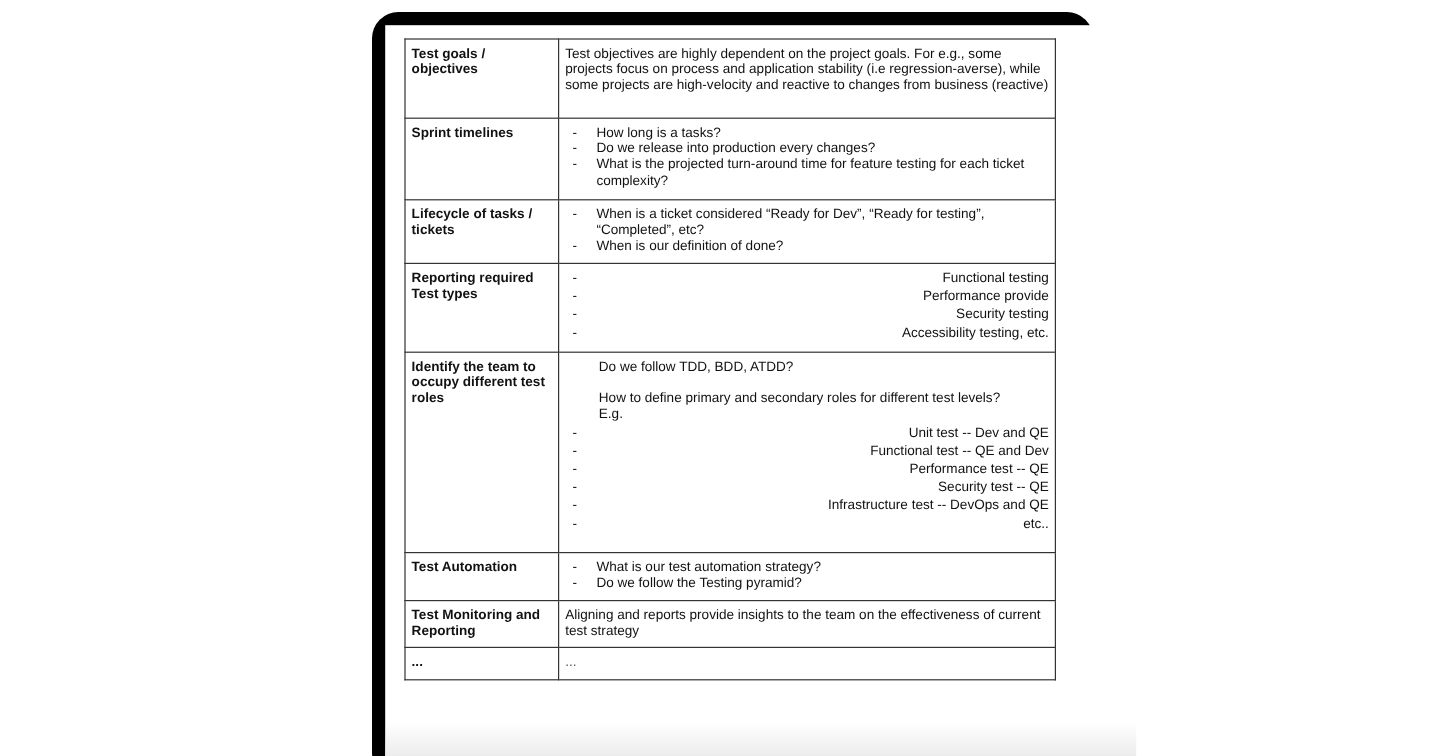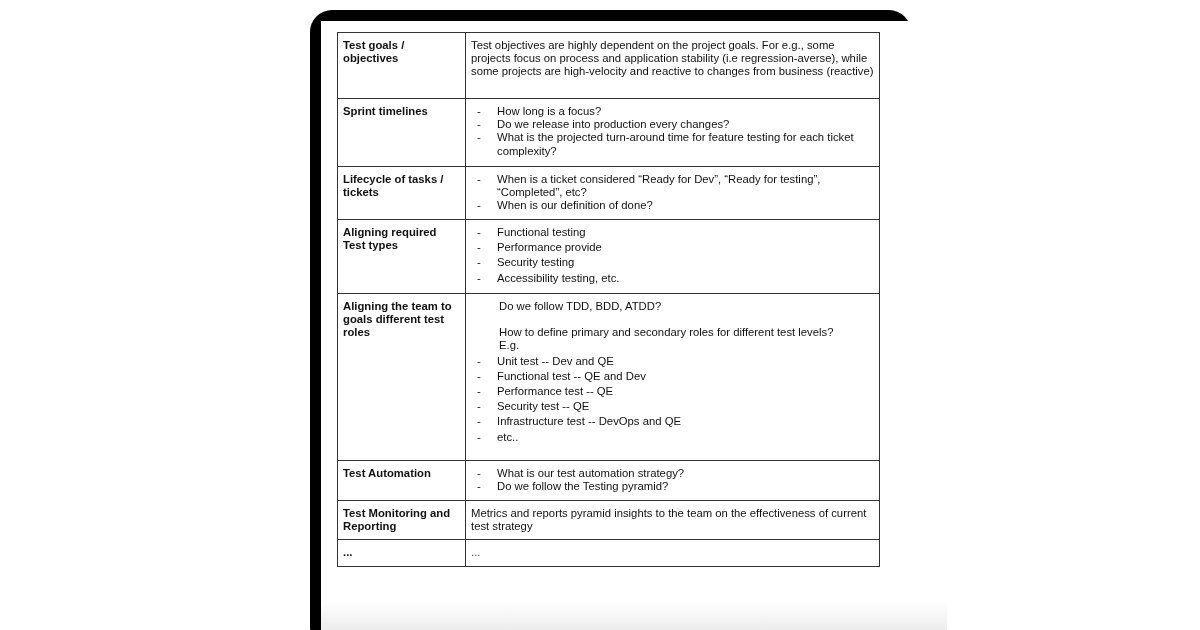--- a/index.html
+++ b/index.html
@@ -55,21 +55,21 @@
   ul.dash li {
     position: relative;
     padding-left: 26px;
     margin-left: 0;
   }
   ul.dash li::before {
     content: "-";
     position: absolute;
     left: 6px;
   }
-  ul.dash.spaced li { margin-bottom: 2px; }
+  ul.dash.spaced li { margin-bottom: 2px; text-align: right; }
   .para { display: block; margin-left: 28px; }
   .gap { height: 13px; }
   .muted { color: #555; }
 </style>
 </head>
 <body>
 
 <div class="device-frame"></div>
 <div class="screen">
   <table class="strategy">
@@ -77,51 +77,51 @@
 
       <tr style="height:66px">
         <td class="label-cell">Test goals / objectives</td>
         <td class="content-cell">Test objectives are highly dependent on the project goals. For e.g., some projects focus on process and application stability (i.e regression-averse), while some projects are high-velocity and reactive to changes from business (reactive)</td>
       </tr>
 
       <tr style="height:68px">
         <td class="label-cell">Sprint timelines</td>
         <td class="content-cell">
           <ul class="dash">
-            <li>How long is a focus?</li>
+            <li>How long is a tasks?</li>
             <li>Do we release into production every changes?</li>
             <li>What is the projected turn-around time for feature testing for each ticket complexity?</li>
           </ul>
         </td>
       </tr>
 
       <tr style="height:53px">
         <td class="label-cell">Lifecycle of tasks / tickets</td>
         <td class="content-cell">
           <ul class="dash">
             <li>When is a ticket considered “Ready for Dev”, “Ready for testing”, “Completed”, etc?</li>
             <li>When is our definition of done?</li>
           </ul>
         </td>
       </tr>
 
       <tr style="height:74px">
-        <td class="label-cell">Aligning required Test types</td>
+        <td class="label-cell">Reporting required Test types</td>
         <td class="content-cell">
           <ul class="dash spaced">
             <li>Functional testing</li>
             <li>Performance provide</li>
             <li>Security testing</li>
             <li>Accessibility testing, etc.</li>
           </ul>
         </td>
       </tr>
 
       <tr style="height:167px">
-        <td class="label-cell">Aligning the team to goals different test roles</td>
+        <td class="label-cell">Identify the team to occupy different test roles</td>
         <td class="content-cell">
           <span class="para">Do we follow TDD, BDD, ATDD?</span>
           <div class="gap"></div>
           <span class="para">How to define primary and secondary roles for different test levels?</span>
           <span class="para" style="margin-bottom:2px">E.g.</span>
           <ul class="dash spaced">
             <li>Unit test -- Dev and QE</li>
             <li>Functional test -- QE and Dev</li>
             <li>Performance test -- QE</li>
             <li>Security test -- QE</li>
@@ -138,21 +138,21 @@
             <li>What is our test automation strategy?</li>
             <li>Do we follow the Testing pyramid?</li>
           </ul>
         </td>
       </tr>
 
 
 
       <tr style="height:39px">
         <td class="label-cell">Test Monitoring and Reporting</td>
-        <td class="content-cell">Metrics and reports pyramid insights to the team on the effectiveness of current test strategy</td>
+        <td class="content-cell">Aligning and reports provide insights to the team on the effectiveness of current test strategy</td>
       </tr>
 
       <tr style="height:27px">
         <td class="label-cell">...</td>
         <td class="content-cell muted">...</td>
       </tr>
     </tbody>
   </table>
   <div class="screen-fade"></div>
 </div>

